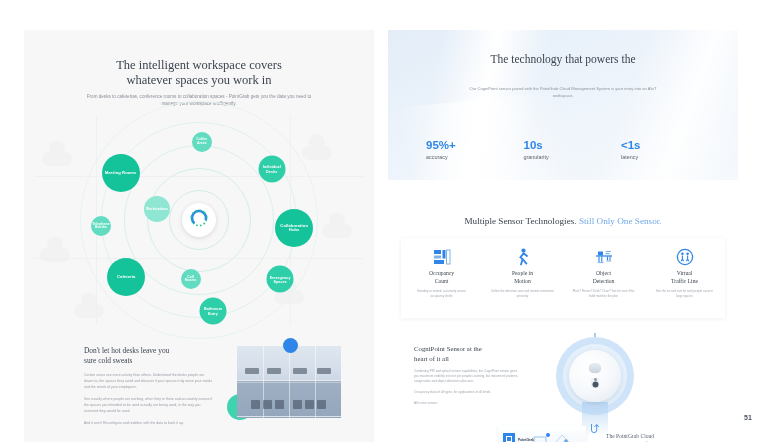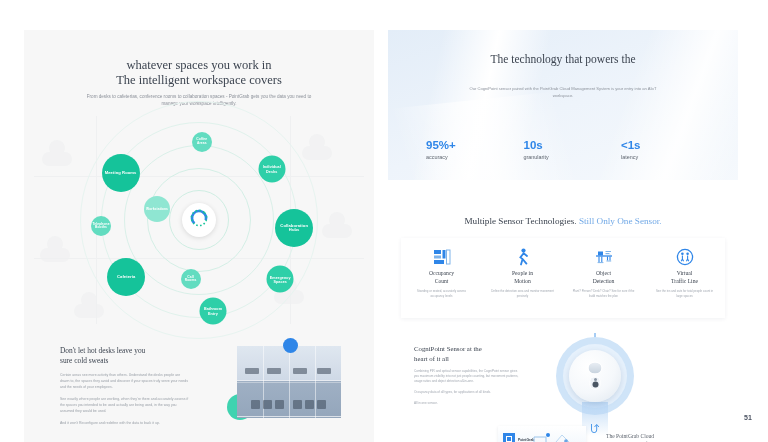--- a/index.html
+++ b/index.html
@@ -95,21 +95,21 @@
   .node span { display: block; padding: 0 2px; }
 
   .hub {
     position: absolute; left: 50%; top: 50%; width: 34px; height: 34px;
     transform: translate(-50%,-50%);
     background: #ffffff; border-radius: 50%;
     box-shadow: 0 1px 5px rgba(0,0,0,.13);
     display: flex; align-items: center; justify-content: center;
   }
 
-  .l-body { position: absolute; left: 36px; top: 316px; width: 130px; }
+  .l-body { position: absolute; left: 60px; top: 316px; width: 130px; }
   .l-body h3 {
     font-family: "Liberation Serif", serif;
     font-size: 7.4px; line-height: 10px; color: #3c4450; font-weight: 400;
   }
   .l-body p {
     margin-top: 6px; font-size: 3.5px; line-height: 6px; color: #9aa0a8;
   }
 
   .photo-wrap { position: absolute; left: 205px; top: 312px; width: 120px; height: 86px; }
   .photo {
@@ -244,22 +244,22 @@
   }
 </style>
 </head>
 <body>
 
 <div class="stage">
 
   <div class="slide slide-left">
 
     <div class="l-title">
+      <div>The intelligent workspace covers</div>
       <div>whatever spaces you work in</div>
-      <div>The intelligent workspace covers</div>
     </div>
 
     <div class="l-sub">From desks to cafeterias, conference rooms to collaboration spaces - PointGrab gets you the data you need to manage your workspace intelligently.</div>
 
     <div class="floorplan">
       <div class="fp-cluster" style="left:8px;  top:24px;"></div>
       <div class="fp-cluster" style="left:6px;  top:120px;"></div>
       <div class="fp-cluster" style="left:268px;top:18px;"></div>
       <div class="fp-cluster" style="left:288px;top:96px;"></div>
       <div class="fp-cluster" style="left:240px;top:162px;"></div>

